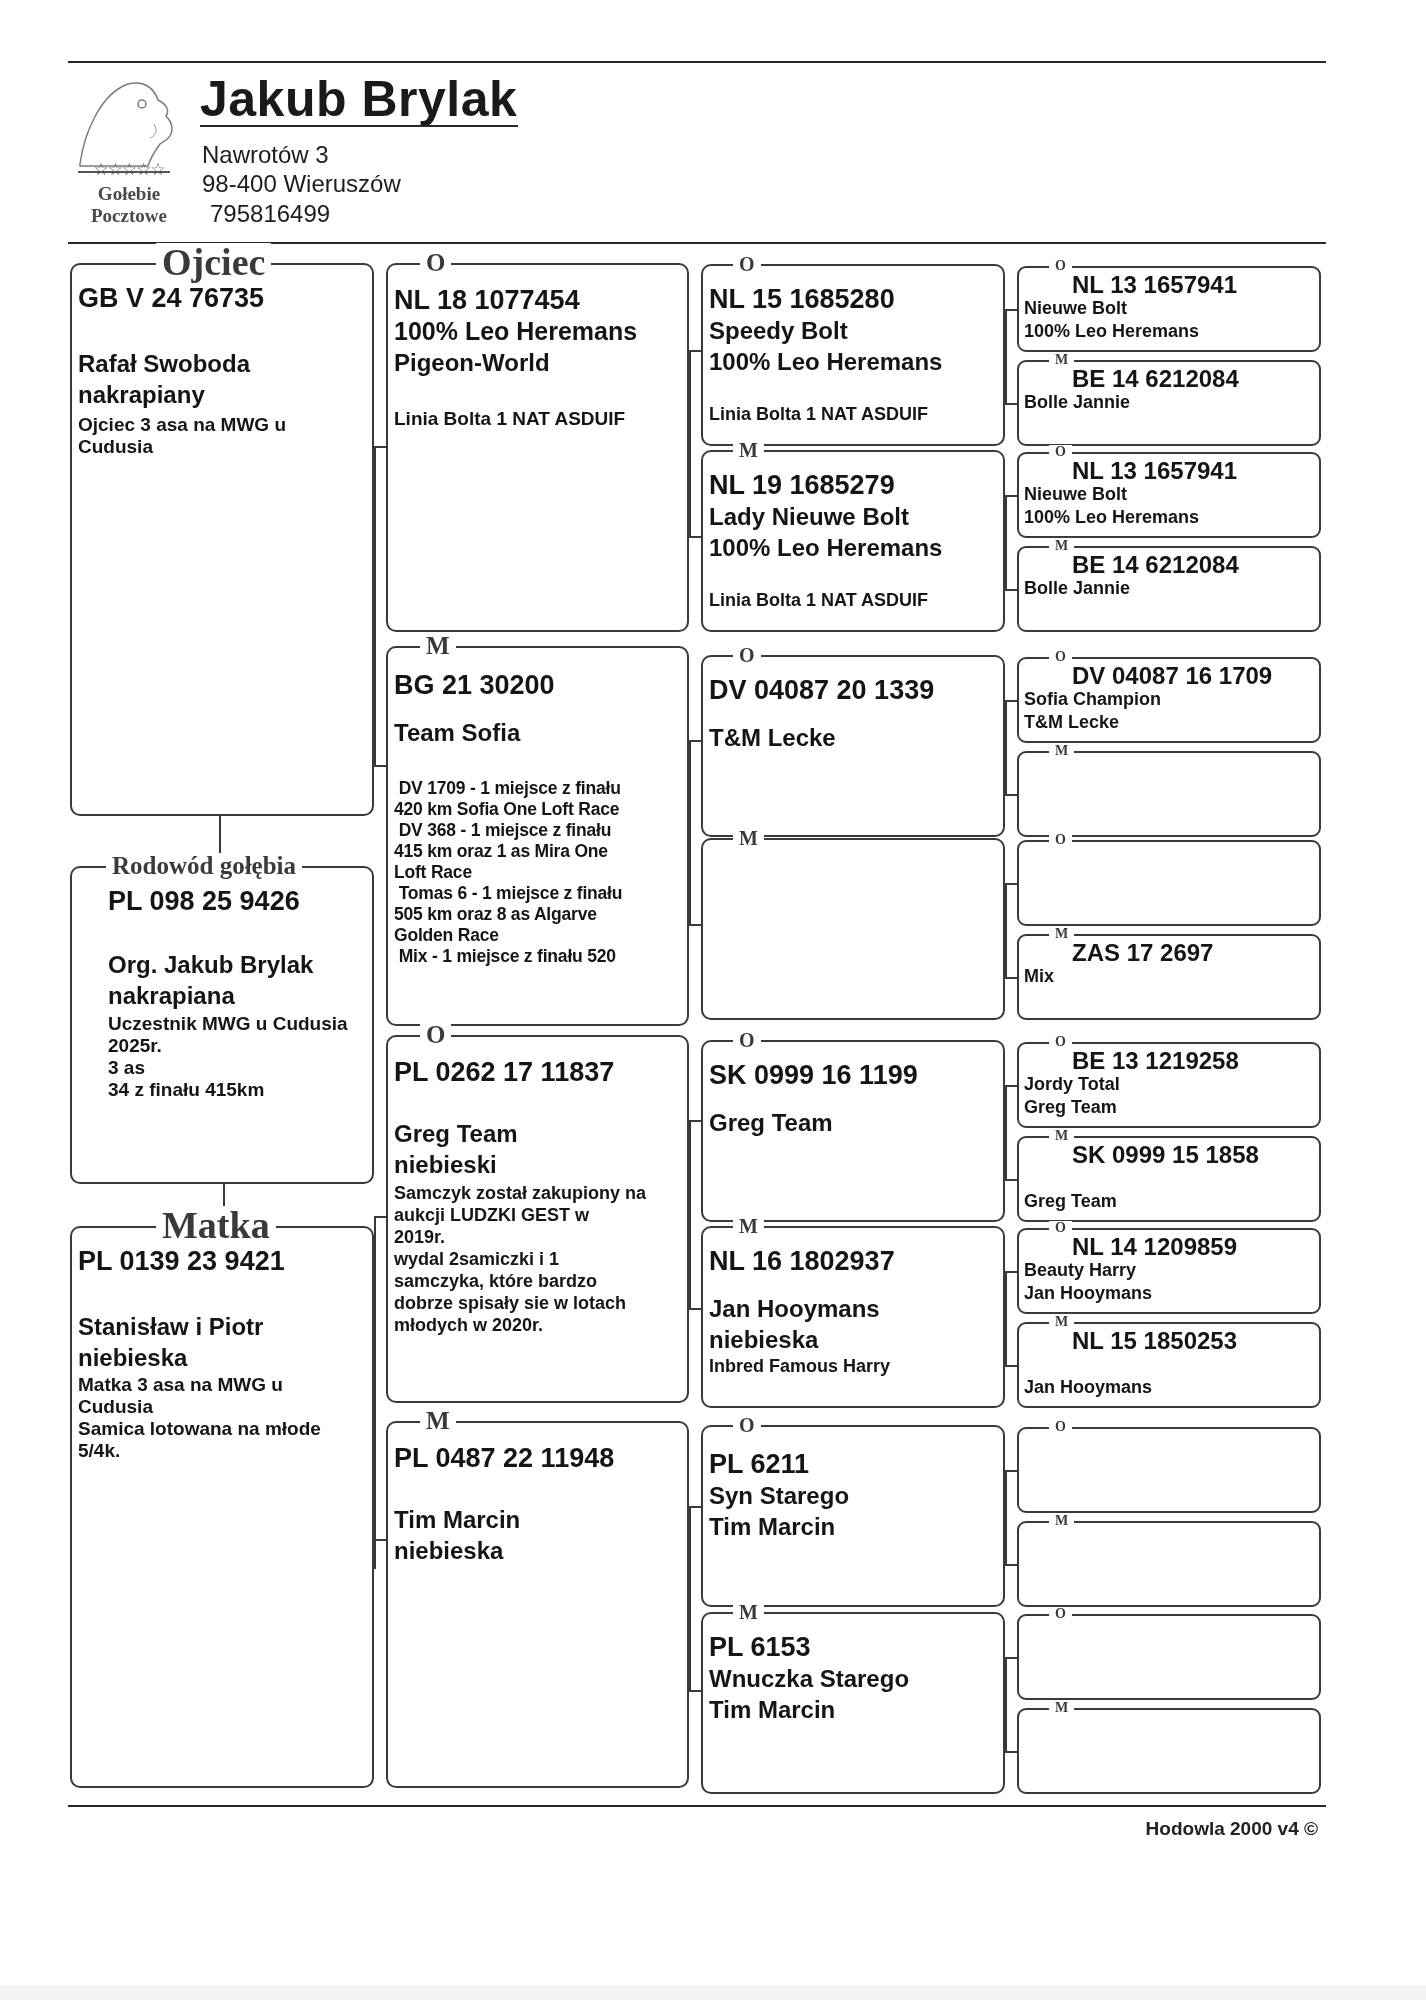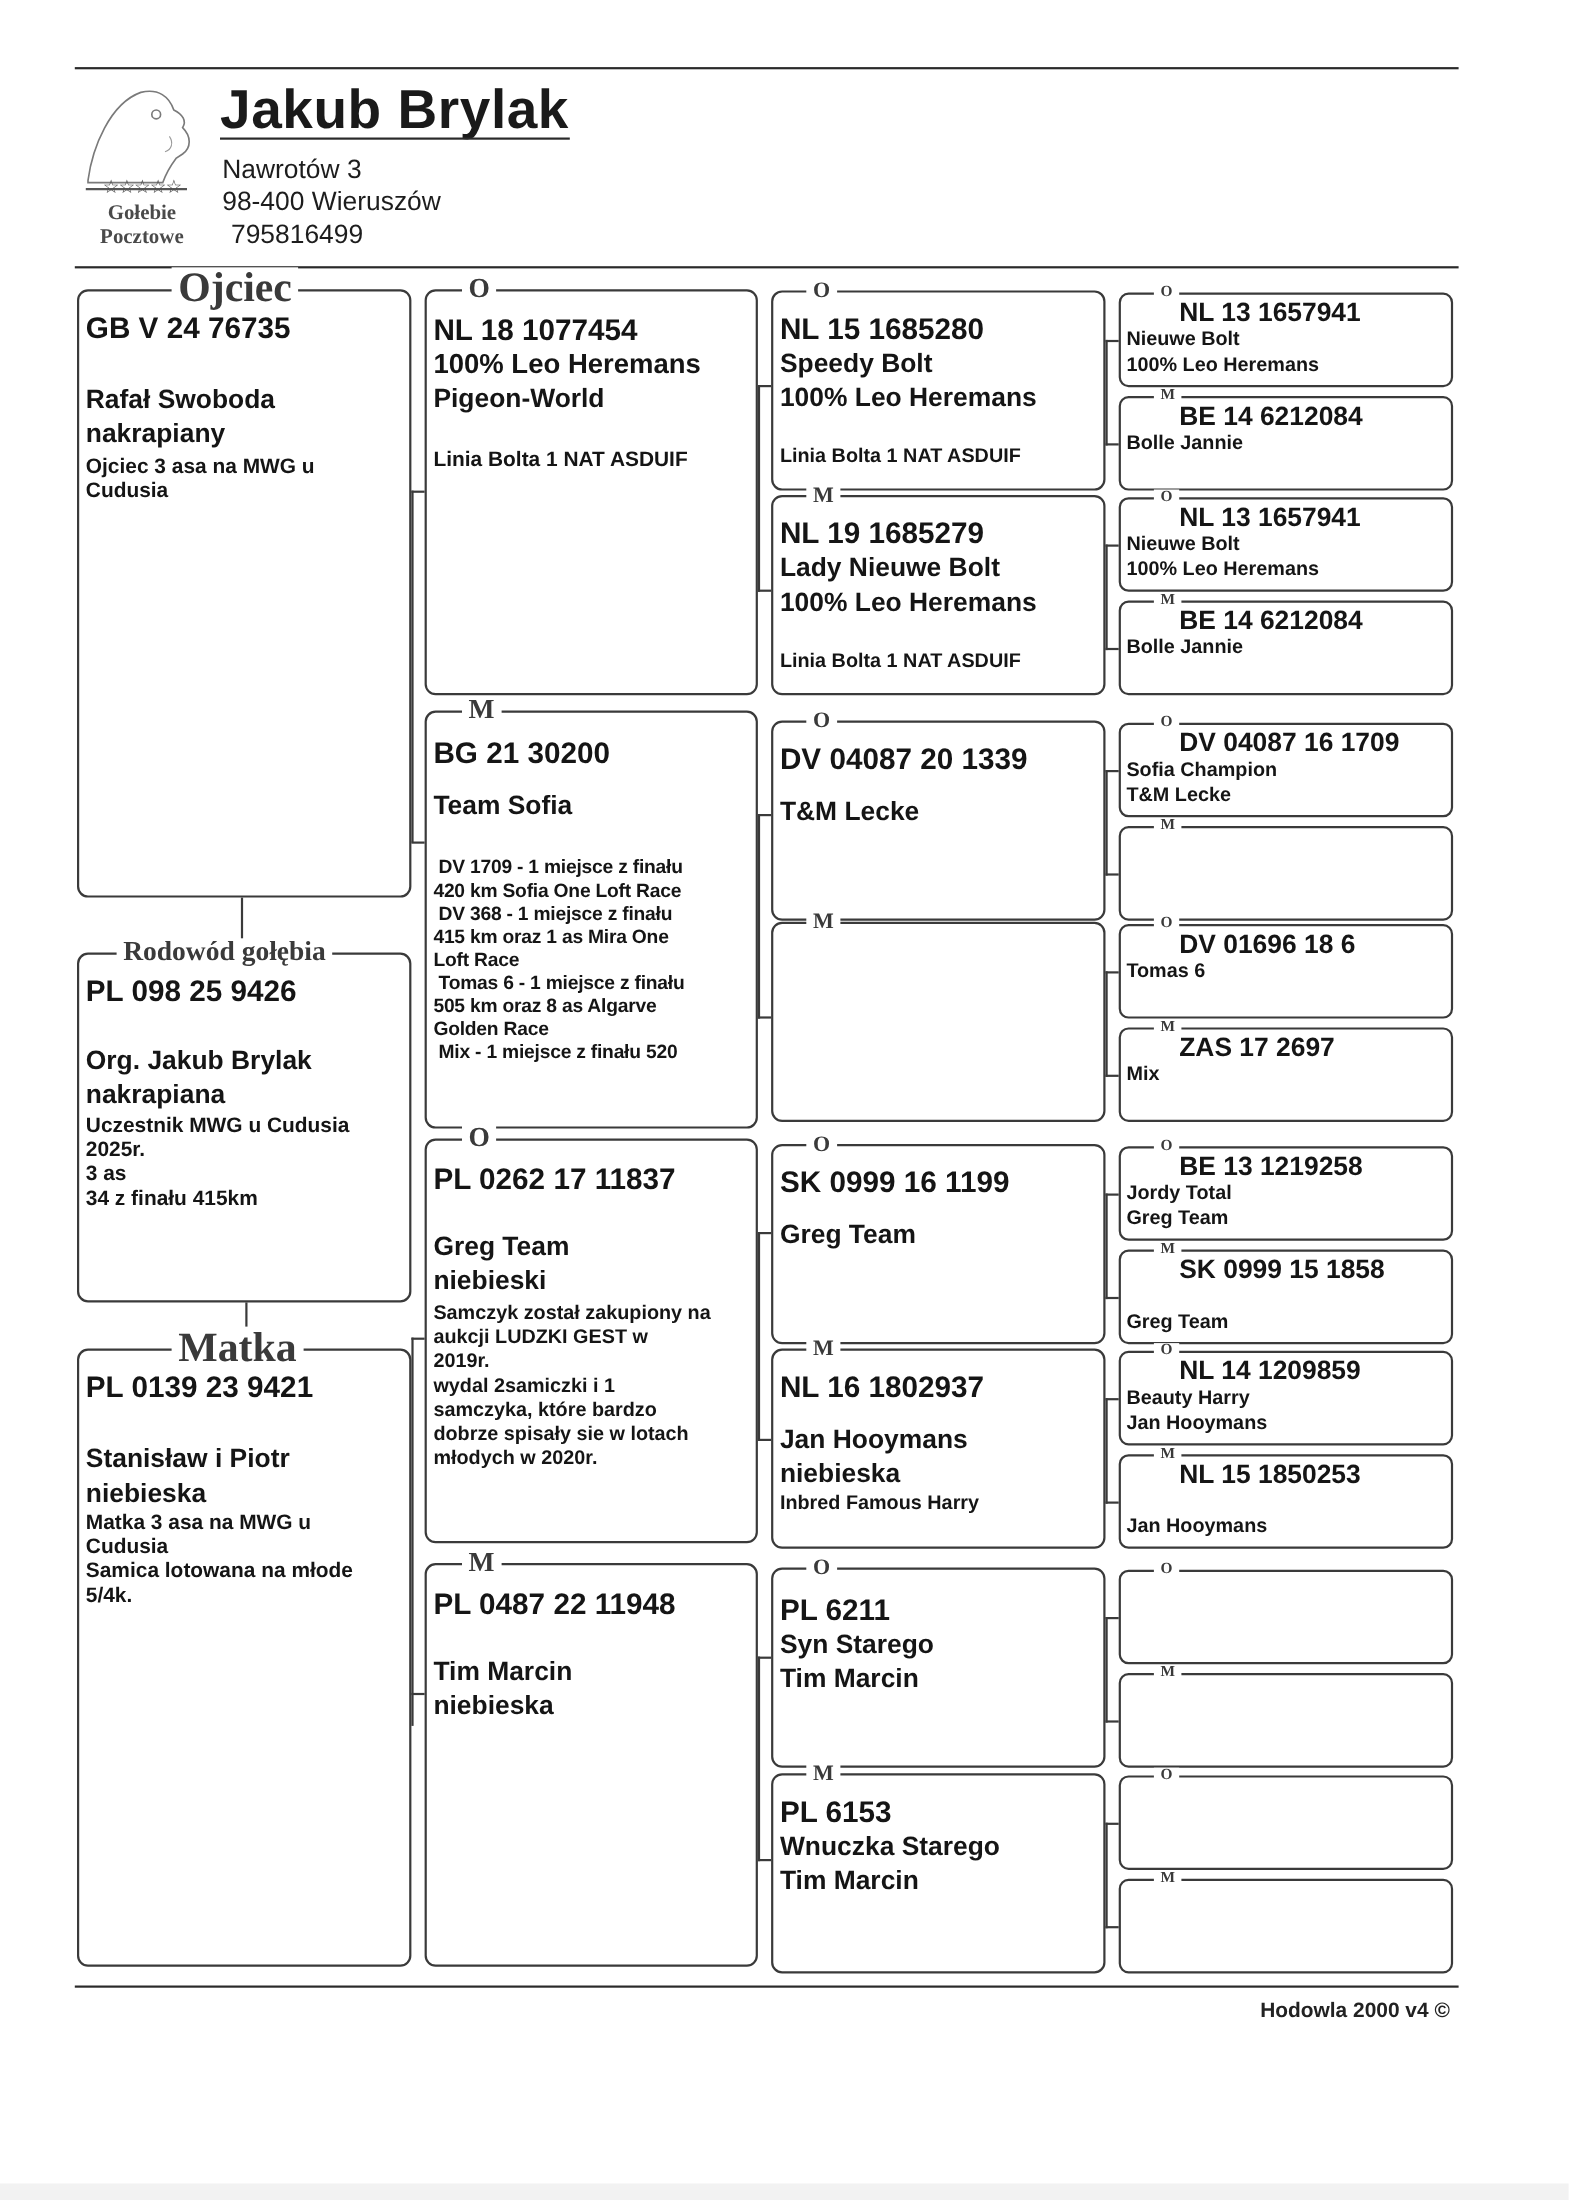--- a/index.html
+++ b/index.html
@@ -63,21 +63,21 @@
     <div class="name-l">nakrapiany</div>
     <div class="note-l" style="margin-top:4px;">Ojciec 3 asa na MWG u</div>
     <div class="note-l">Cudusia</div>
   </div>
 </div>
 
 <div class="conn-v" style="left:219px; top:816px; height:50px;"></div>
 
 <div class="box" style="left:70px; top:866px; width:304px; height:318px;">
   <span class="box-label lbl-mid" style="left:34px;">Rodowód gołębia</span>
-  <div class="content" style="top:18px;">
+  <div class="content" style="top:18px;margin-left:30px;">
     <div class="ring-l">PL 098 25 9426</div>
     <div class="gap"></div>
     <div class="name-l" style="margin-top:4px;">Org. Jakub Brylak</div>
     <div class="name-l">nakrapiana</div>
     <div class="note-l" style="margin-top:2px;">Uczestnik MWG u Cudusia</div>
     <div class="note-l">2025r.</div>
     <div class="note-l">3 as</div>
     <div class="note-l">34 z finału 415km</div>
   </div>
 </div>
@@ -327,25 +327,20 @@
         <div class="ring4">DV 04087 16 1709</div>
         <div class="name4" style="min-height:23px;">Sofia Champion</div>
         <div class="name4">T&amp;M Lecke</div>
       </div>
     </div>
     <div class="box" style="left: 1017px; top: 751px; width: 304px; height: 86px; border-radius: 9px;">
       <span class="box-label lbl-tiny" style="left:30px;">M</span>
     </div>
     <div class="box" style="left: 1017px; top: 840px; width: 304px; height: 86px; border-radius: 9px;">
       <span class="box-label lbl-tiny" style="left:30px;">O</span>
-      <div class="content" style="top:4px; left:5px;">
-        <div class="ring4">DV 01696 18 6</div>
-        <div class="name4" style="min-height:23px;">Tomas 6</div>
-        <div class="name4"></div>
-      </div>
     </div>
     <div class="box" style="left: 1017px; top: 934px; width: 304px; height: 86px; border-radius: 9px;">
       <span class="box-label lbl-tiny" style="left:30px;">M</span>
       <div class="content" style="top:4px; left:5px;">
         <div class="ring4">ZAS 17 2697</div>
         <div class="name4" style="min-height:23px;">Mix</div>
         <div class="name4"></div>
       </div>
     </div>
     <div class="box" style="left: 1017px; top: 1042px; width: 304px; height: 86px; border-radius: 9px;">

